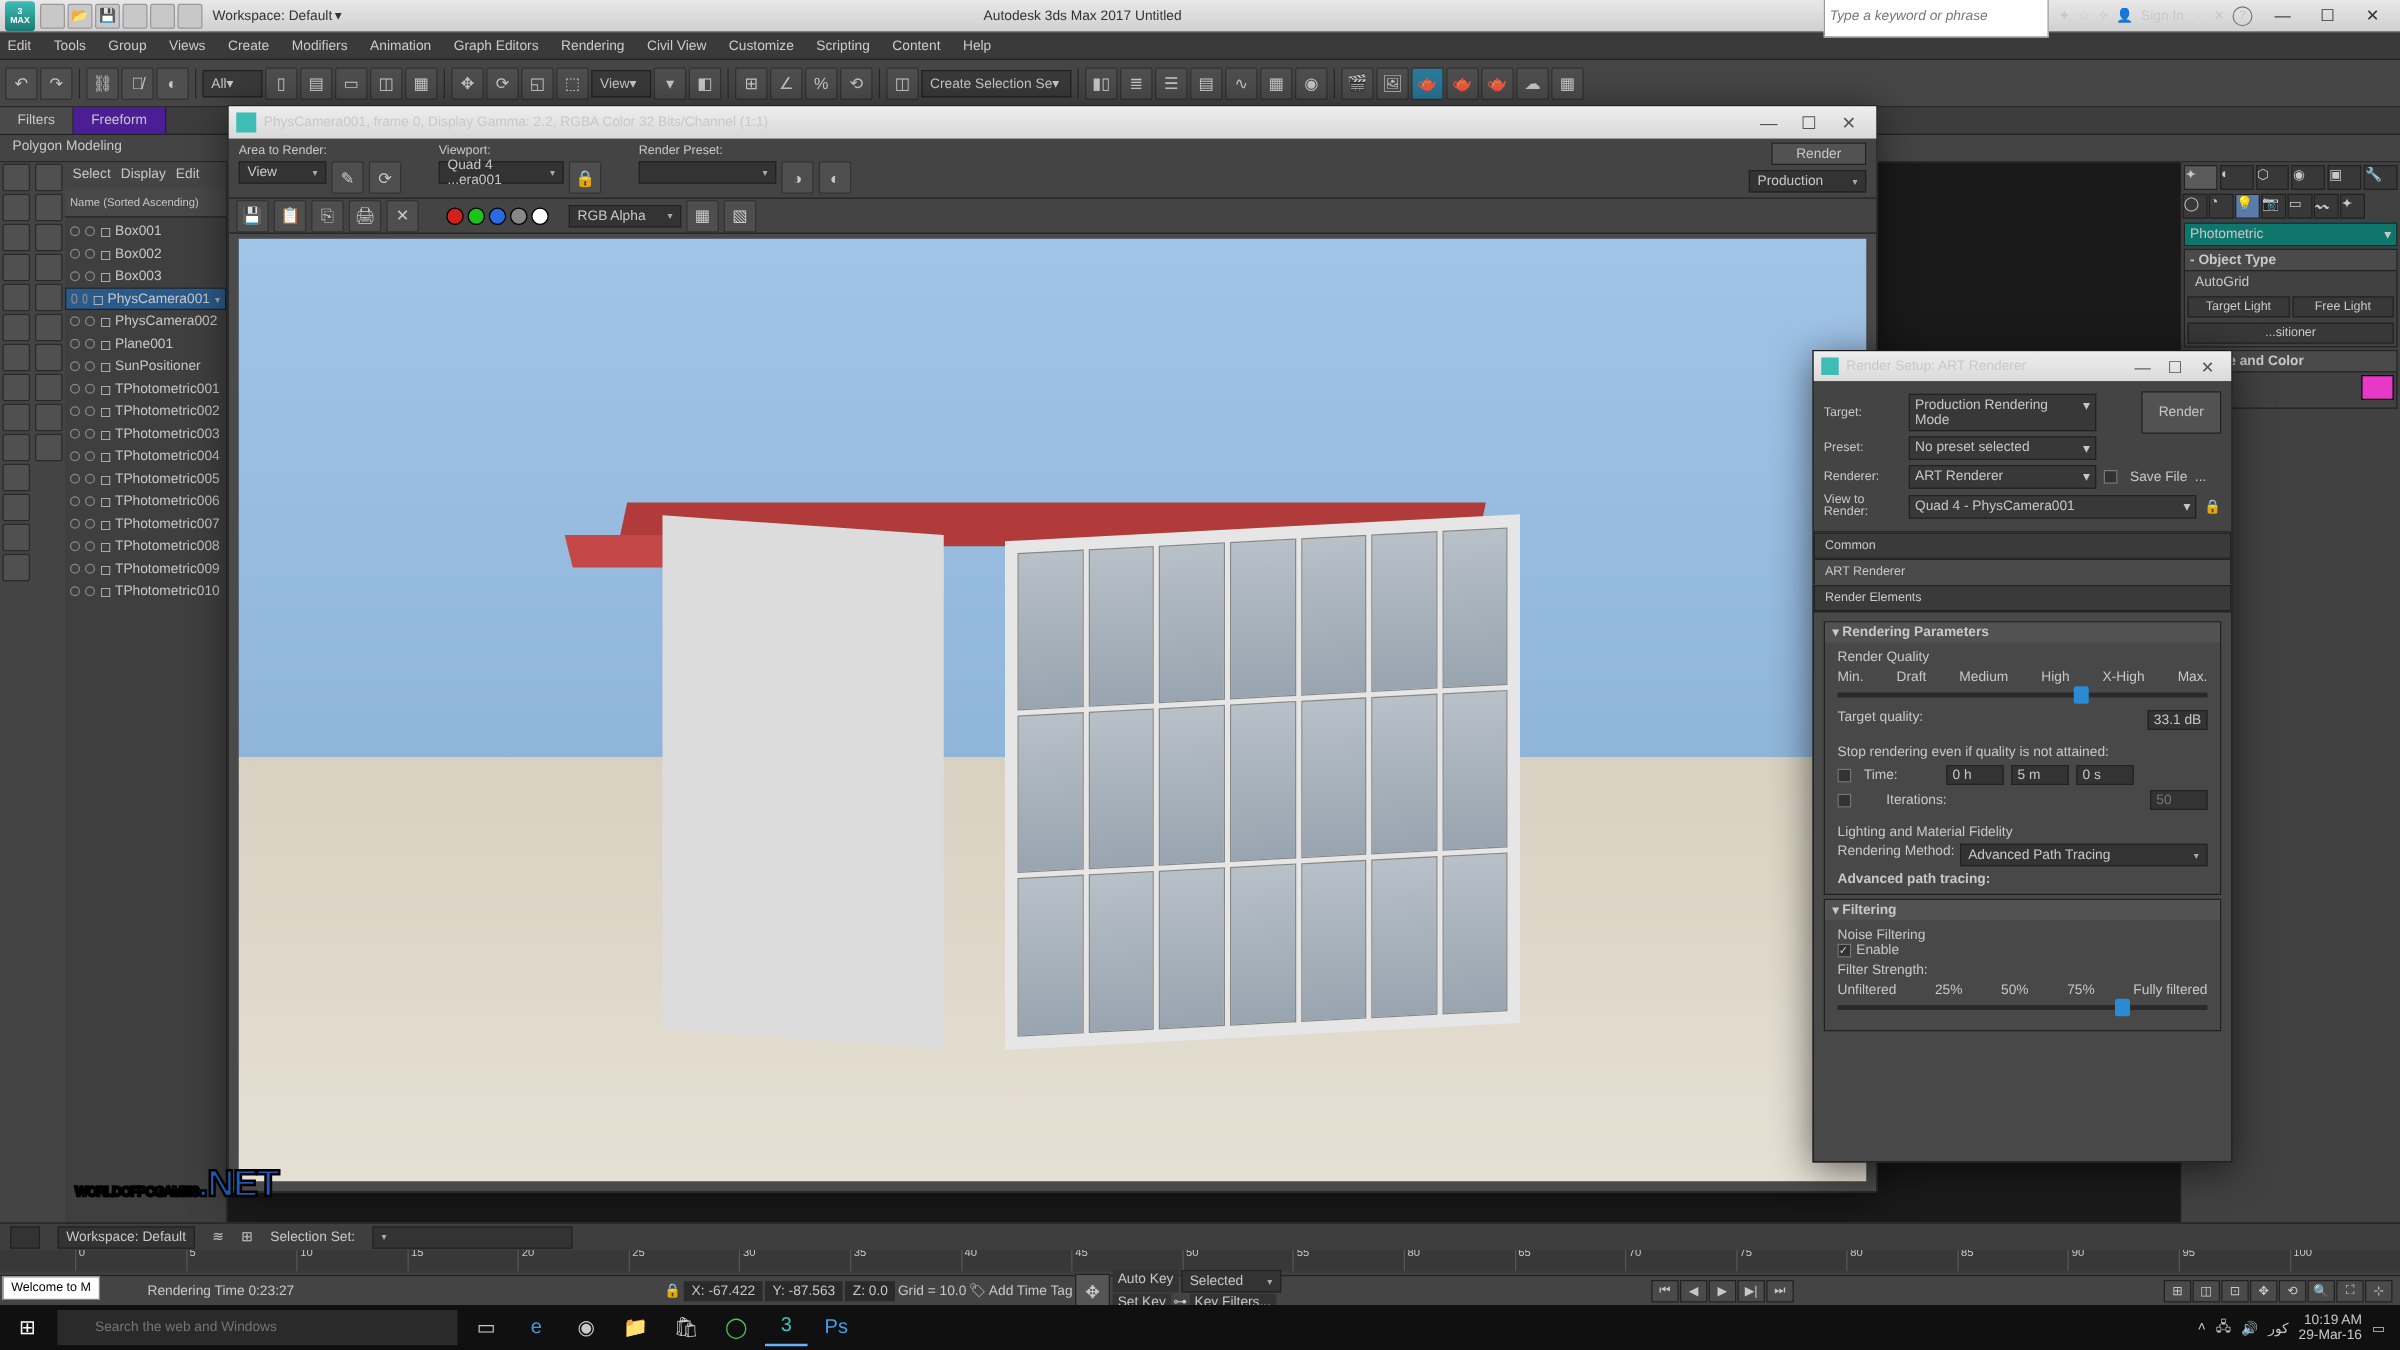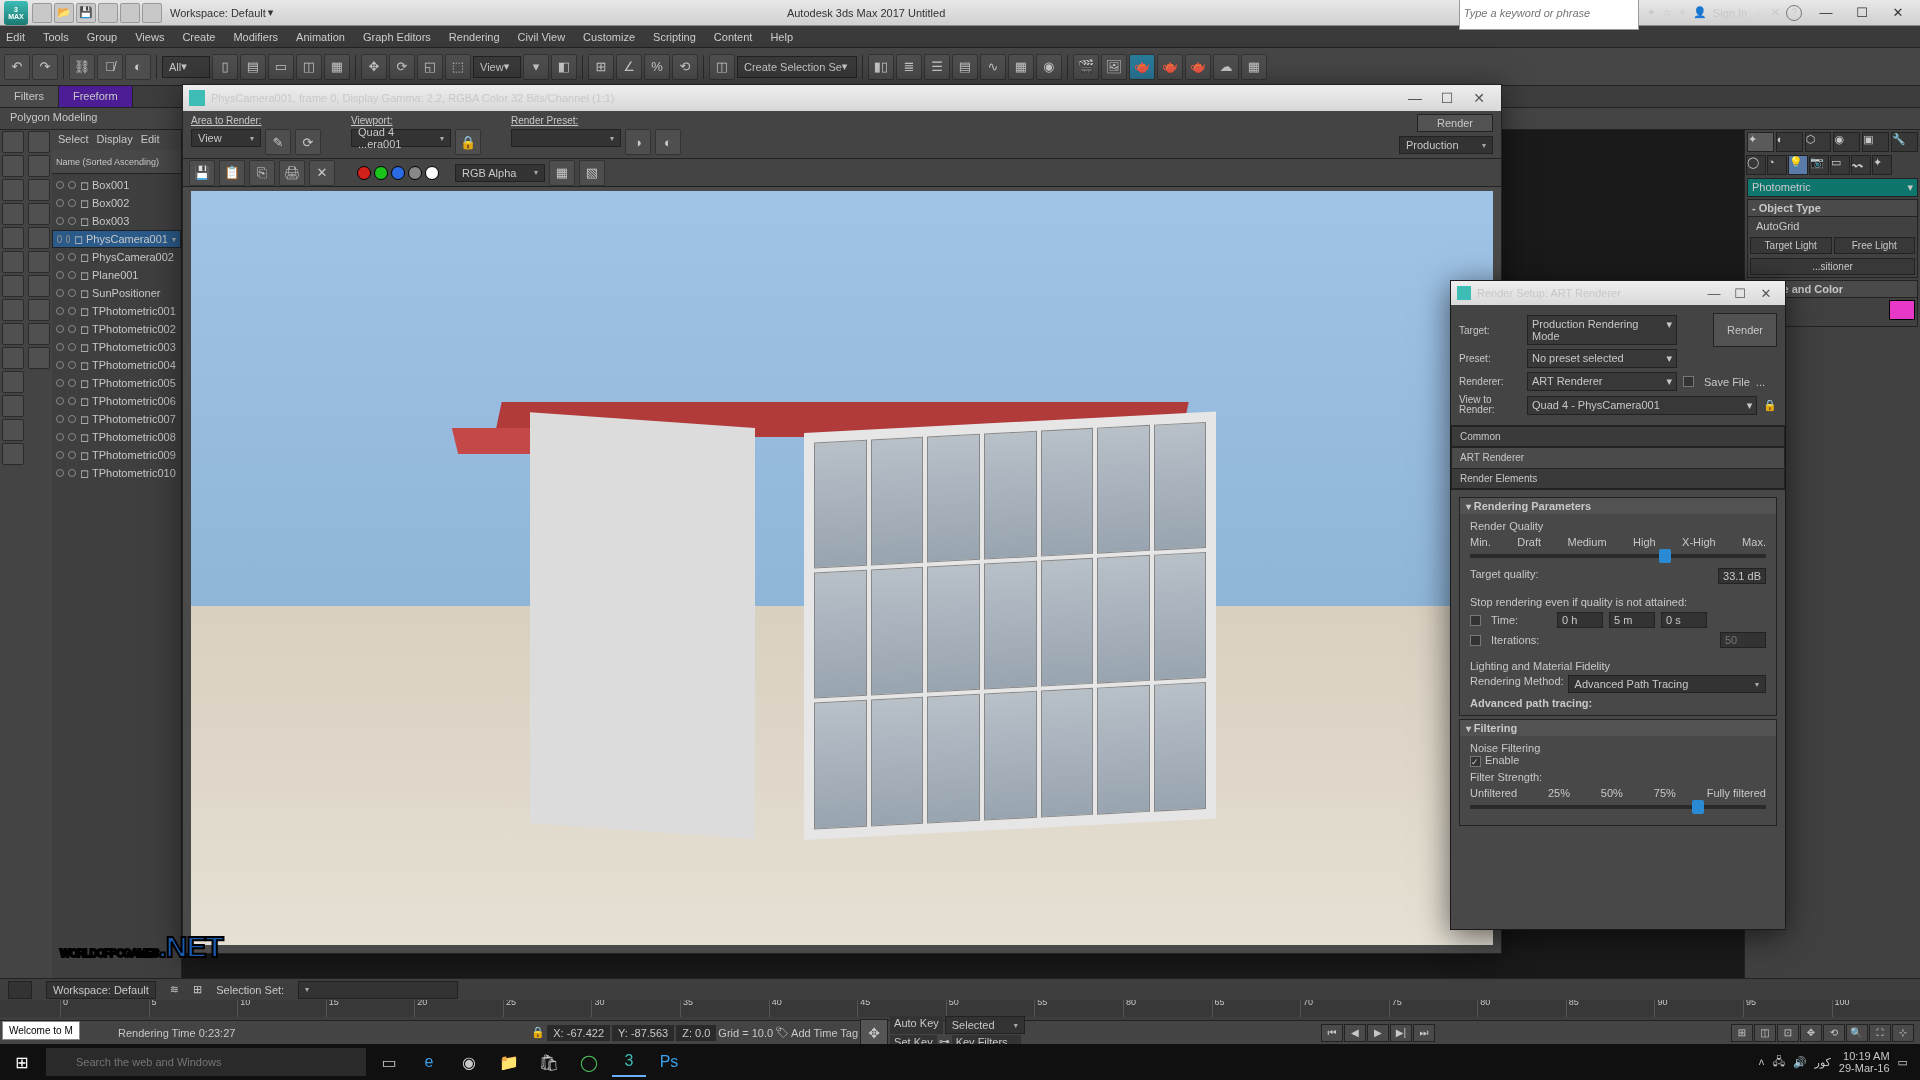--- a/index.html
+++ b/index.html
@@ -44,21 +44,21 @@
 .rightpanel .row{display:flex;gap:2px;padding:2px;}
 .rightpanel .btn{flex:1;background:#383838;border:1px solid #222;text-align:center;padding:2px;font-size:10px;}
 .rightpanel .swatch{width:26px;height:20px;background:#e838c8;border:1px solid #000;margin:2px;float:right;}
 .mainvp{position:absolute;left:182px;top:130px;right:176px;bottom:102px;background:#1a1a1a;}
 .renderwin{position:absolute;left:182px;top:84px;width:1320px;height:870px;background:#4a4a4a;border:1px solid #222;box-shadow:0 4px 30px rgba(0,0,0,.5);}
 .renderwin .rwtitle{height:26px;background:linear-gradient(#eee,#d8d8d8);display:flex;align-items:center;padding:0 6px;color:#333;}
 .renderwin .rwtitle .icn{width:16px;height:16px;background:#3dbdb5;margin-right:6px;}
 .renderwin .rwtitle .sp{flex:1;}
 .renderwin .rwtitle .wb{width:32px;text-align:center;color:#555;font-size:14px;}
 .renderwin .rwbar1{height:48px;background:#444;border-bottom:1px solid #222;padding:4px 8px;display:flex;gap:30px;position:relative;}
-.renderwin .rwbar1 .grp .lbl{font-size:10px;margin-bottom:3px;text-decoration:underline;}
+.renderwin .rwbar1 .grp .lbl{font-size:10px;margin-bottom:3px;}
 .renderwin .rwbar1 .grp .ctl{display:flex;gap:4px;}
 .renderwin .rwbar1 .rbtn{position:absolute;right:8px;top:3px;width:76px;height:18px;background:#525252;border:1px solid #222;text-align:center;line-height:16px;}
 .renderwin .rwbar1 .rsel{position:absolute;right:8px;bottom:4px;width:94px;}
 .renderwin .rwbar2{height:28px;background:#444;border-bottom:1px solid #222;display:flex;align-items:center;padding:0 6px;gap:4px;}
 .renderwin .dots{display:flex;gap:3px;}
 .renderwin .dots div{width:14px;height:14px;border-radius:50%;border:1px solid #000;}
 .renderwin .canvas{position:absolute;left:8px;top:106px;right:8px;bottom:8px;background:linear-gradient(180deg,#a0c4e8 0%,#8fb5d8 55%,#d8d0c0 55%,#e6e0d4 100%);}
 .building{position:absolute;left:26%;top:28%;width:48%;height:58%;}
 .roof{position:absolute;width:110%;left:-5%;top:0;height:8%;background:#b13a3a;transform:skewX(-12deg);}
 .roof2{position:absolute;width:40%;left:-12%;top:6%;height:6%;background:#c44848;transform:skewX(14deg);}
@@ -598,21 +598,21 @@
           <span class="spn">33.1 dB</span>
         </div>
         <div>Stop rendering even if quality is not attained:</div>
         <div style="display:flex;gap:6px;margin:4px 0;align-items:center">
           <span class="chk"></span>
             <span style="width:60px">Time:</span>
           <span class="spn">0 h</span>
           <span class="spn">5 m</span>
           <span class="spn">0 s</span>
         </div>
-        <div style="display:flex;gap:6px;margin:4px 0 12px;align-items:center">
+        <div style="display:flex;gap:24px;margin:4px 0 12px;align-items:center">
           <span class="chk"></span>
             <span style="width:60px">Iterations:</span>
           <span style="flex:1"></span>
             <span class="spn" style="color:#777">50</span>
         </div>
         <div>Lighting and Material Fidelity</div>
         <div style="display:flex;gap:4px;margin:3px 0">
             <span>Rendering Method:</span>
             <div class="sel" style="flex:1">
               <span>Advanced Path Tracing</span>

